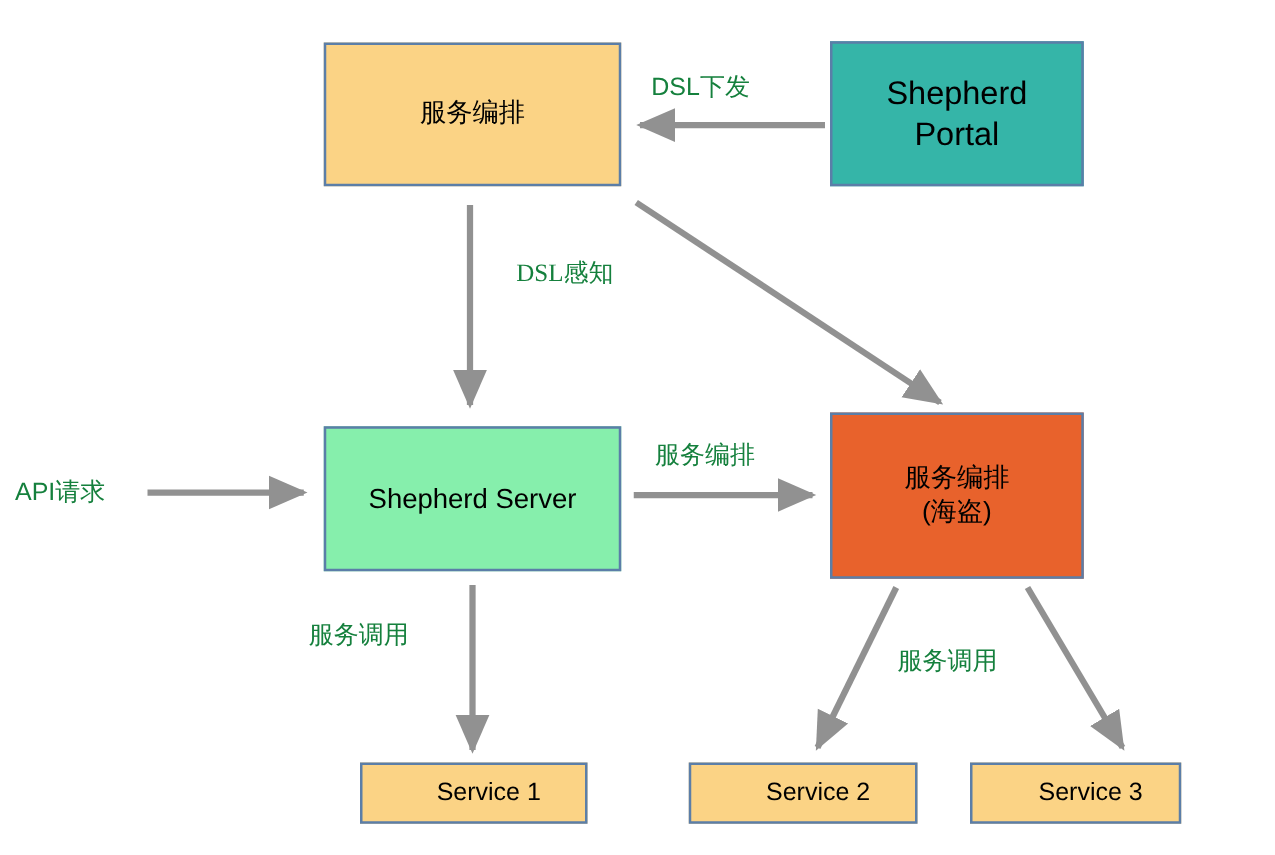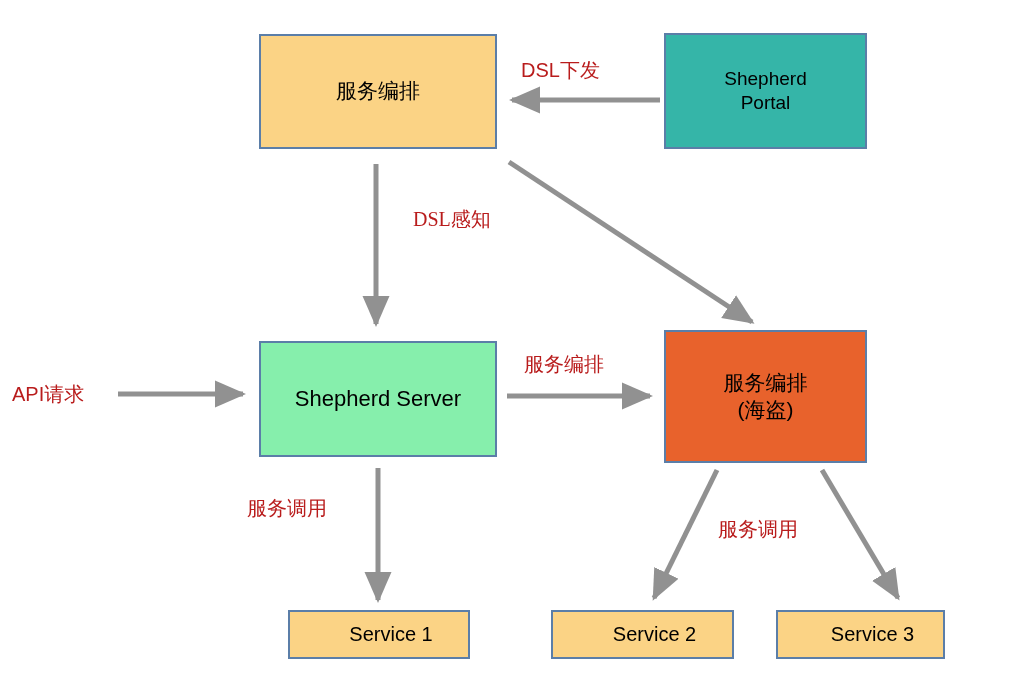--- a/index.html
+++ b/index.html
@@ -42,21 +42,21 @@
     width: 100%;
   }
   .n-config {
     left: 259px; top: 34px; width: 238px; height: 115px;
     background: #fbd385;
     font-size: 21px;
   }
   .n-portal {
     left: 664px; top: 33px; width: 203px; height: 116px;
     background: #35b5a8;
-    font-size: 19px;
+    font-size: 26px;
   }
   .n-server {
     left: 259px; top: 341px; width: 238px; height: 116px;
     background: #86efac;
     font-size: 22px;
   }
   .n-orchestration {
     left: 664px; top: 330px; width: 203px; height: 133px;
     background: #e8622c;
     font-size: 21px;
@@ -67,21 +67,21 @@
     height: 49px;
     top: 610px;
     padding-left: 24px;
   }
   .n-service1 { left: 288px; width: 182px; }
   .n-service2 { left: 551px; width: 183px; }
   .n-service3 { left: 776px; width: 169px; justify-content: center; }
 
   .edge-label {
     position: absolute;
-    color: #b91c1c;
+    color: #15803d;
     font-size: 20px;
     white-space: nowrap;
     line-height: 1;
   }
   .lbl-dsl-push   { left: 521px; top: 60px; }
   .lbl-dsl-sense  { left: 413px; top: 209px; font-family: Liberation Serif, serif; }
   .lbl-api        { left: 12px;  top: 384px; }
   .lbl-orch       { left: 524px; top: 354px; }
   .lbl-call-left  { left: 247px; top: 498px; }
   .lbl-call-right { left: 718px; top: 519px; }

